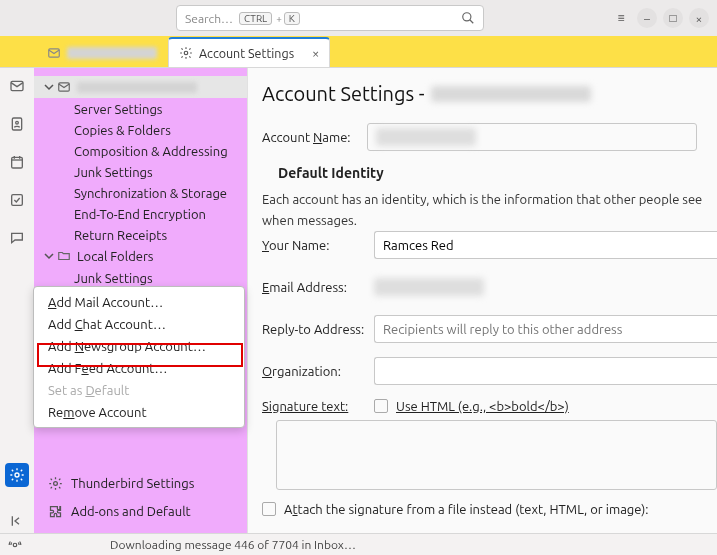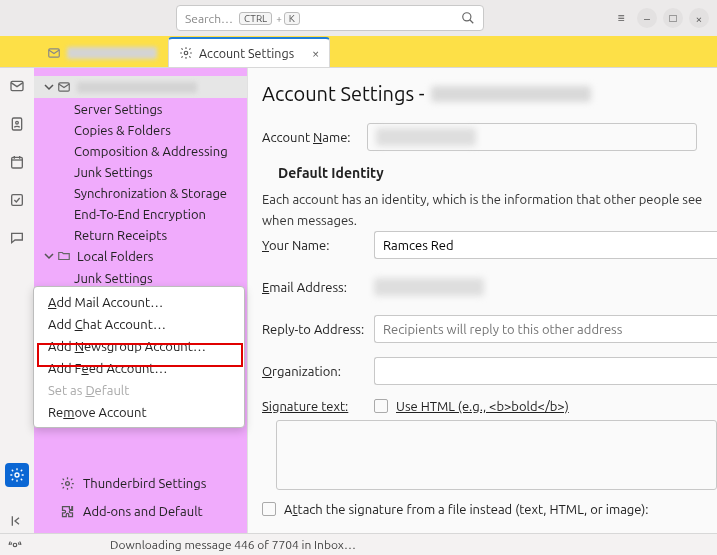--- a/index.html
+++ b/index.html
@@ -32,21 +32,21 @@
 .treeitem.selected { background: #e6e6e6; }
 .treeitem .blurspan { background: #d4d4d4; filter: blur(2px); width: 120px; height: 11px; border-radius: 2px; }
 .subitem { padding-left: 40px; height: 21px; display: flex; align-items: center; }
 .popup { position: absolute; left: -1px; top: 218px; width: 212px; background: #fff; border: 1px solid #bdbdbd; border-radius: 4px; box-shadow: 0 3px 10px rgba(0,0,0,0.18); padding: 4px 0; font-size: 13px; }
 .popup .mi { height: 22px; display: flex; align-items: center; padding: 0 14px; }
 .popup .mi.disabled { color: #aaa; }
 .popup .mi .ul { text-decoration: underline; }
 .redbox { position: absolute; left: 3px; top: 275px; width: 206px; height: 24px; border: 2.5px solid #e00000; pointer-events: none; }
 .actbtn { margin: 60px 8px 0 8px; height: 28px; background: #e2e2e2; border: 1px solid #c8c8c8; border-radius: 3px; display: flex; align-items: center; padding: 0 10px; font-size: 13px; }
 .actbtn .chev { margin-left: auto; }
-.bottomlinks { position: absolute; bottom: 8px; left: 12px; right: 0; }
+.bottomlinks { position: absolute; bottom: 8px; left: 0; right: 0; }
 .blink { display: flex; align-items: center; height: 28px; padding-left: 14px; font-size: 13px; }
 .blink svg { width: 15px; height: 15px; margin-right: 8px; color: #555; }
 .main { flex: 1; padding: 14px 0 0 14px; font-size: 13px; overflow: hidden; }
 .main h1 { font-size: 20px; font-weight: 400; color: #111; display: flex; align-items: center; margin-bottom: 18px; }
 .main h1 .blurspan { background: #d9d9d9; filter: blur(3px); width: 160px; height: 16px; margin-left: 6px; border-radius: 3px; }
 .fr { display: flex; align-items: center; margin-bottom: 14px; }
 .fr .lbl { width: 105px; } 
 .fr.wide .lbl { width: 112px; }
 .fr input[type=text] { height: 28px; border: 1px solid #c8c8c8; border-radius: 3px; padding: 0 8px; font-size: 13px; }
 .fr .blurinp { height: 18px; background: #dedede; filter: blur(3px); border-radius: 3px; }

